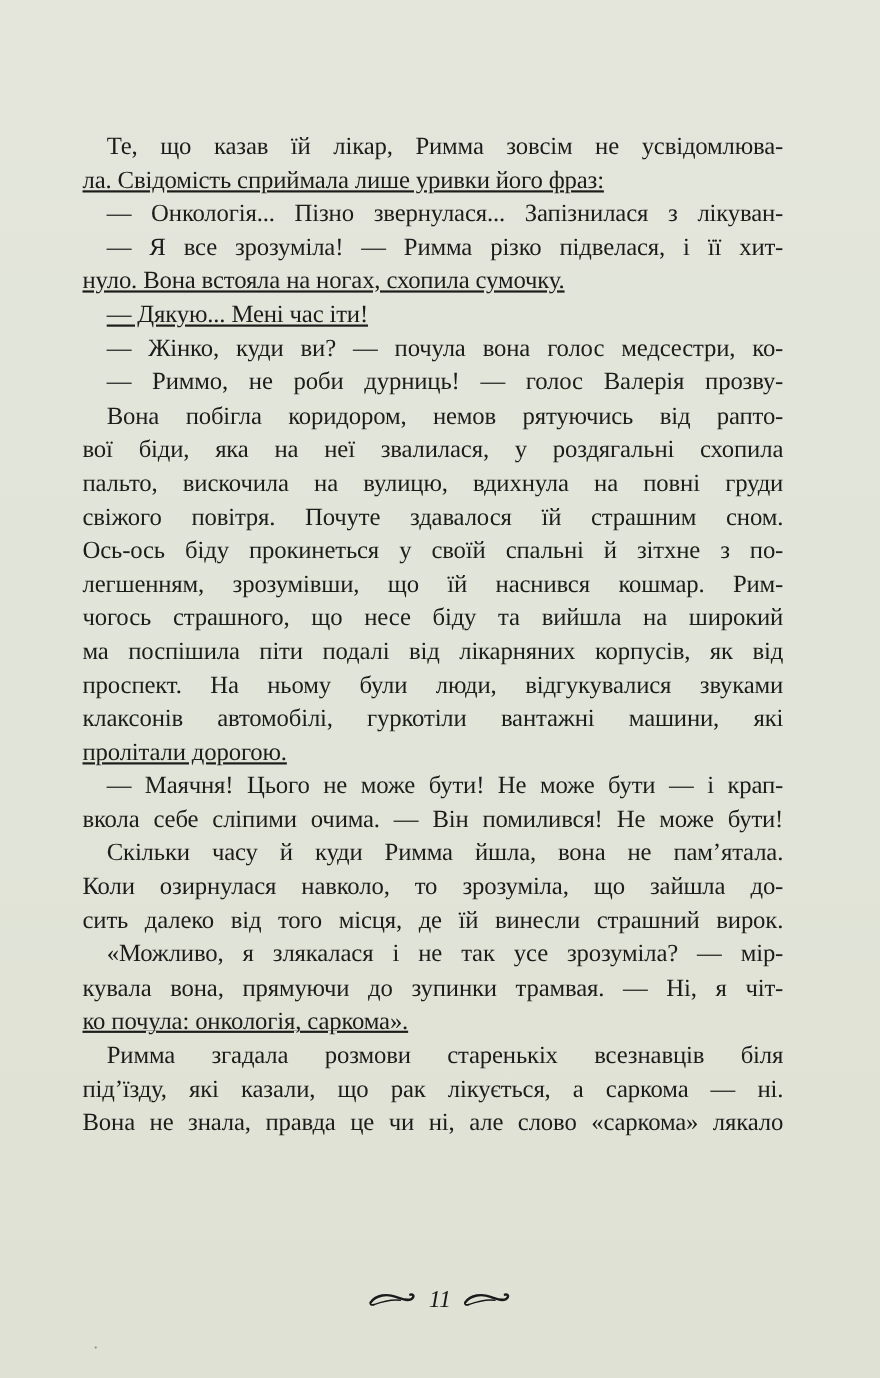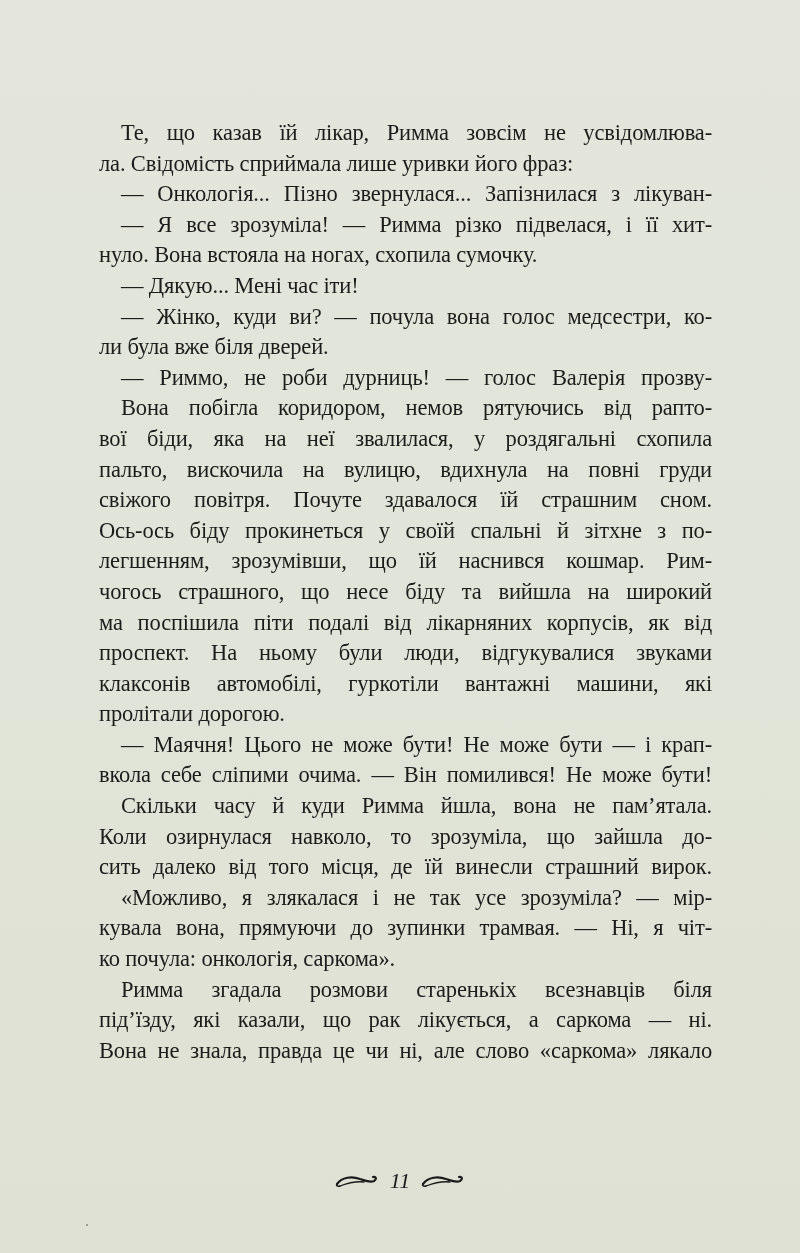--- a/index.html
+++ b/index.html
@@ -29,27 +29,27 @@
   }
   .line {
     display: block;
     height: 30.6px;
     line-height: 30.6px;
     font-size: 22.5px;
     white-space: nowrap;
     text-align: justify;
     text-align-last: justify;
     letter-spacing: -0.15px;
-    margin-left: 24px;
   }
   .line.indent {
     padding-left: 22px;
   }
   .line.last {
     text-align-last: left;
+    text-decoration: underline;
   }
   .folio {
     position: absolute;
     left: 0;
     width: 800px;
     top: 1168px;
     text-align: center;
     font-size: 22px;
     font-style: italic;
     color: #1a1a1a;
@@ -78,21 +78,20 @@
 
 <div class="page">
   <div class="text-block" id="text-block">
       <span class="line indent">Те, що казав їй лікар, Римма зовсім не усвідомлюва-</span>
       <span class="line last">ла. Свідомість сприймала лише уривки його фраз:</span>
       <span class="line indent">— Онкологія... Пізно звернулася... Запізнилася з лікуван-</span>
       <span class="line indent">— Я все зрозуміла! — Римма різко підвелася, і її хит-</span>
       <span class="line last">нуло. Вона встояла на ногах, схопила сумочку.</span>
       <span class="line indent last">— Дякую... Мені час іти!</span>
       <span class="line indent">— Жінко, куди ви? — почула вона голос медсестри, ко-</span>
-      <span class="line last">ли була вже біля дверей.</span>
       <span class="line indent">— Риммо, не роби дурниць! — голос Валерія прозву-</span>
       <span class="line indent">Вона побігла коридором, немов рятуючись від рапто-</span>
       <span class="line">вої біди, яка на неї звалилася, у роздягальні схопила</span>
       <span class="line">пальто, вискочила на вулицю, вдихнула на повні груди</span>
       <span class="line">свіжого повітря. Почуте здавалося їй страшним сном.</span>
       <span class="line">Ось-ось біду прокинеться у своїй спальні й зітхне з по-</span>
       <span class="line">легшенням, зрозумівши, що їй наснився кошмар. Рим-</span>
       <span class="line">чогось страшного, що несе біду та вийшла на широкий</span>
       <span class="line">ма поспішила піти подалі від лікарняних корпусів, як від</span>
       <span class="line">проспект. На ньому були люди, відгукувалися звуками</span>

